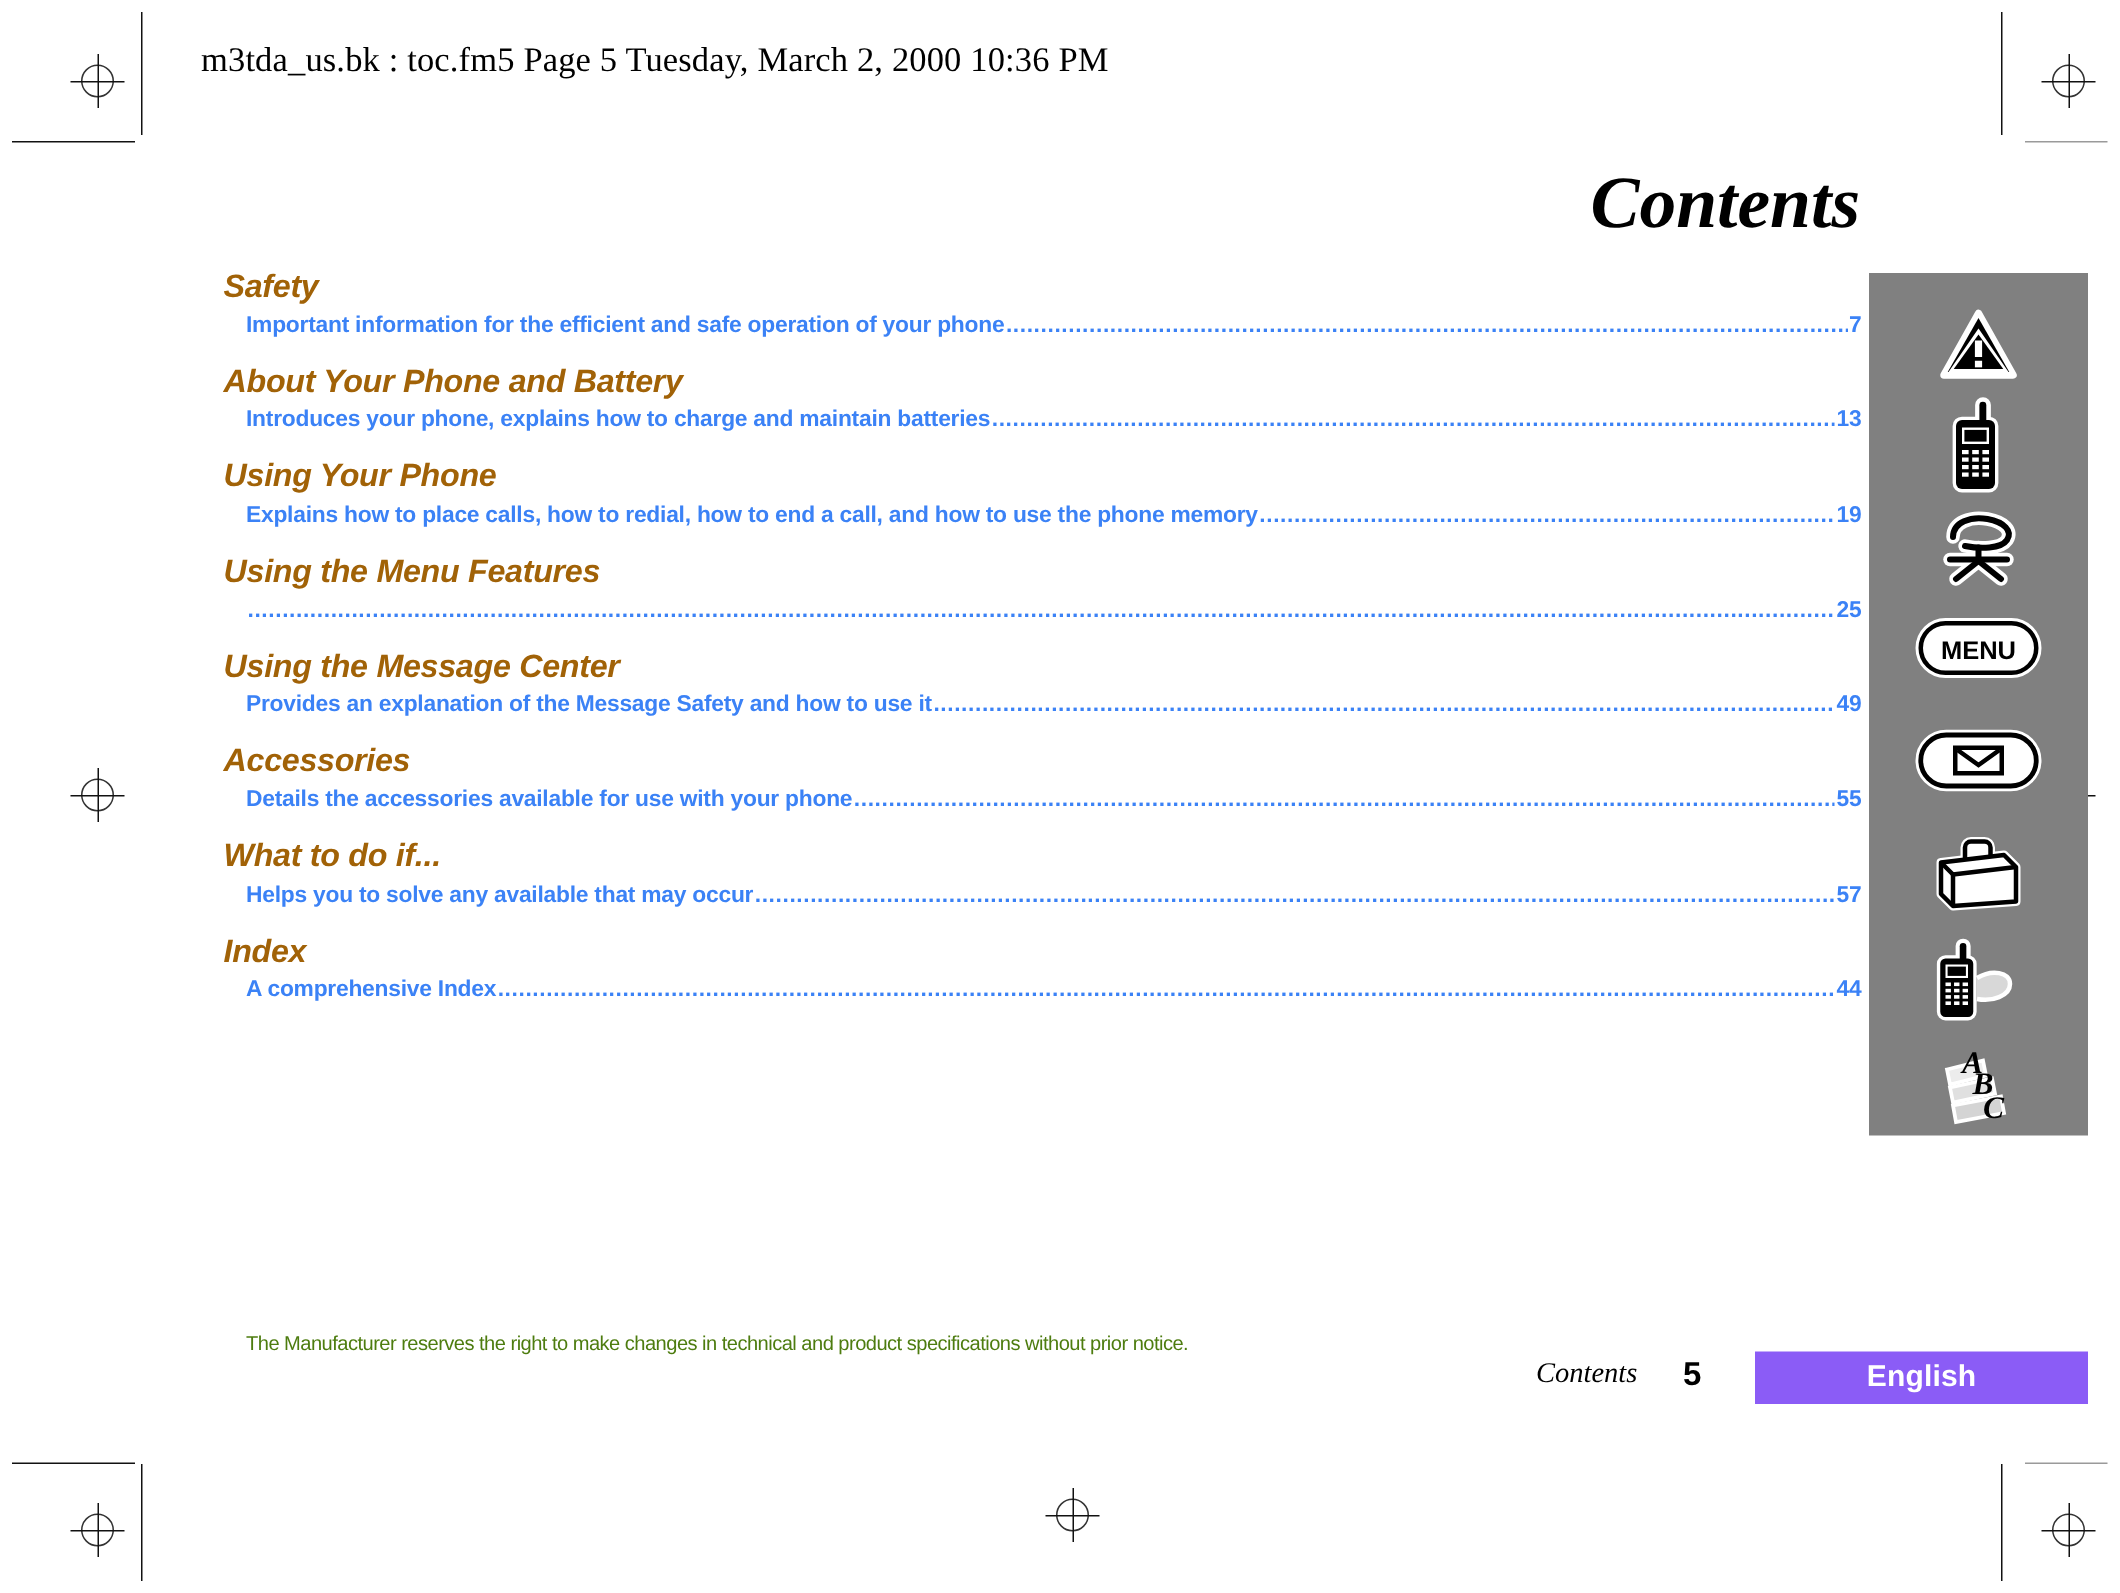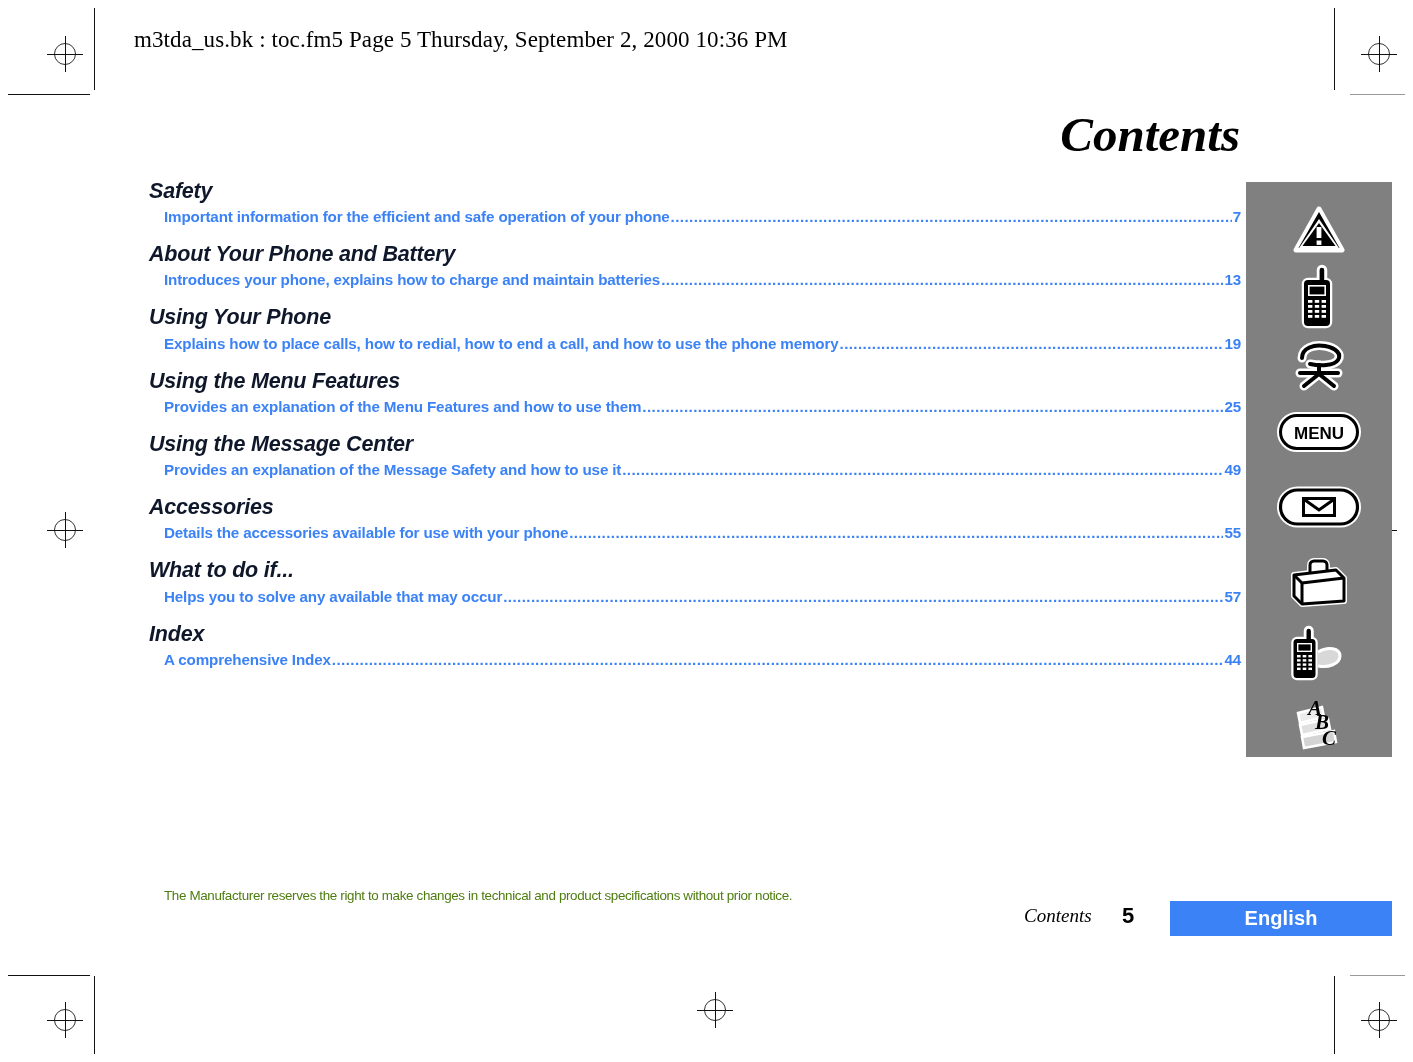--- a/index.html
+++ b/index.html
@@ -38,21 +38,21 @@
     font-size:49px; line-height:1; color:#000;
   }
 
   
   #toc { position:absolute; left:149px; top:178px; width:1092px; }
   .entry { margin-bottom:16px; }
   .entry:last-child { margin-bottom:0; }
   .entry-title {
     font-family:"Liberation Sans", sans-serif;
     font-weight:bold; font-style:italic;
-    font-size:21.5px; color:#0f172a; line-height:1.22;
+    font-size:21.5px; color:#a16207; line-height:1.22;
     letter-spacing:-.2px;
   }
   .entry-row {
     display:flex; align-items:baseline;
     margin-top:4px; padding-left:15px;
     font-family:"Liberation Sans", sans-serif;
     font-weight:bold; font-size:15.2px; color:#3b82f6;
     letter-spacing:-.15px;
   }
   .entry-desc { white-space:nowrap; flex:0 0 auto; }
@@ -88,21 +88,21 @@
     font-family:"Liberation Serif", serif;
     font-style:italic; font-size:19px; color:#000;
   }
   #footer-pagenum {
     position:absolute; left:1122px; top:903px;
     font-family:"Liberation Sans", sans-serif;
     font-weight:bold; font-size:22px; color:#000;
   }
   #footer-lang-bar {
     position:absolute; left:1170px; top:901px;
-    width:222px; height:35px; background:#3b82f6;
+    width:222px; height:35px; background:#8b5cf6;
     display:flex; align-items:center; justify-content:center;
   }
   #footer-lang {
     font-family:"Liberation Sans", sans-serif;
     font-weight:bold; font-size:20px; color:#fff;
     letter-spacing:.1px;
   }
 </style>
 </head>
 <body>
@@ -147,21 +147,21 @@
     <div class="circ"></div>
       <div class="vl"></div>
       <div class="hl"></div>
   </div>
   <div class="reg" style="left:1361px; top:1002px;">
     <div class="circ"></div>
       <div class="vl"></div>
       <div class="hl"></div>
   </div>
 
-  <div id="slug">m3tda_us.bk : toc.fm5  Page 5  Thursday, September 2, 2000  10:36 PM</div>
+  <div id="slug">m3tda_us.bk : toc.fm5  Page 5  Tuesday, March 2, 2000  10:36 PM</div>
 
   <div id="title">Contents</div>
 
   <div id="toc">
 
     <div class="entry">
       <div class="entry-title">Safety</div>
       <div class="entry-row">
         <span class="entry-desc">Important information for the efficient and safe operation of your phone</span>
         <span class="leader">................................................................................................................................................................................................................................................................................................................................................................................................................</span>
@@ -183,21 +183,20 @@
       <div class="entry-row">
         <span class="entry-desc">Explains how to place calls, how to redial, how to end a call, and how to use the phone memory</span>
         <span class="leader">................................................................................................................................................................................................................................................................................................................................................................................................................</span>
         <span class="entry-page">19</span>
       </div>
     </div>
 
     <div class="entry">
       <div class="entry-title">Using the Menu Features</div>
       <div class="entry-row">
-        <span class="entry-desc">Provides an explanation of the Menu Features and how to use them</span>
         <span class="leader">................................................................................................................................................................................................................................................................................................................................................................................................................</span>
         <span class="entry-page">25</span>
       </div>
     </div>
 
     <div class="entry">
       <div class="entry-title">Using the Message Center</div>
       <div class="entry-row">
         <span class="entry-desc">Provides an explanation of the Message Safety and how to use it</span>
         <span class="leader">................................................................................................................................................................................................................................................................................................................................................................................................................</span>

